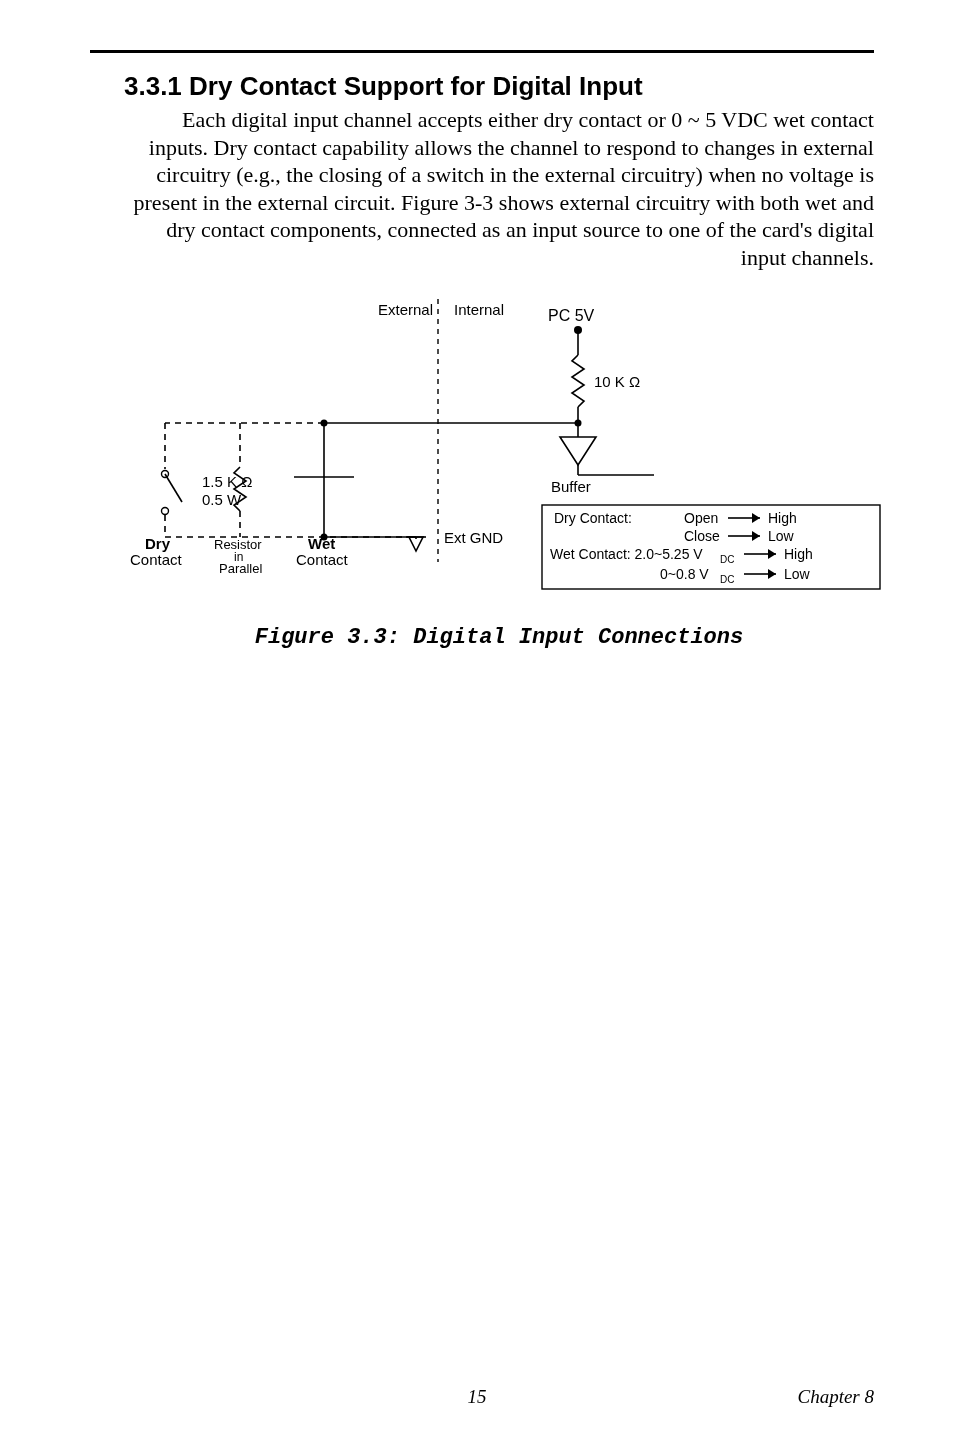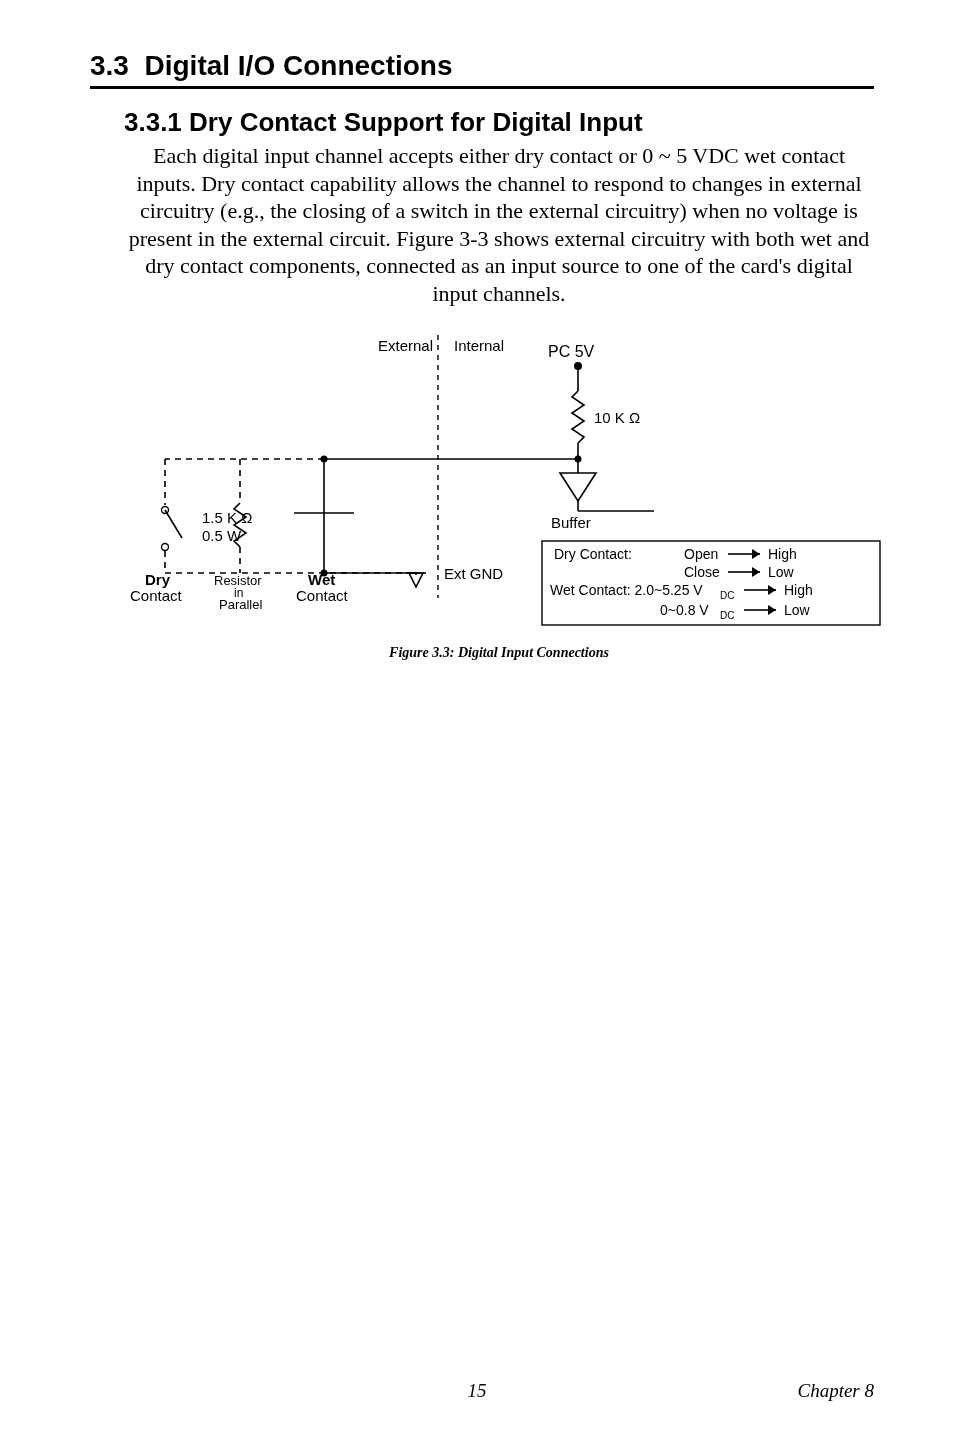--- a/index.html
+++ b/index.html
@@ -34,36 +34,37 @@
   .subsection-heading {
     font-family: Arial, Helvetica, sans-serif;
     font-weight: bold;
     font-size: 26px;
     margin: 10px 0 4px 34px;
   }
   .body-text {
     font-size: 22px;
     line-height: 1.25;
     margin: 0 0 0 34px;
-    text-align: center;
+    text-align: right;
   }
   .figure-wrap {
     margin: 26px 0 0 34px;
     text-align: left;
   }
   .figure-caption {
     text-align: center;
     font-style: italic;
     font-weight: bold;
-    font-size: 14px;
-    margin-top: 2px;
+    font-size: 22px;
+    margin-top: 18px;
+    font-family: Liberation Mono, monospace;
   }
   .footer {
     position: absolute;
-    bottom: 28px;
+    bottom: 22px;
     left: 0;
     width: 100%;
     box-sizing: border-box;
     padding: 0 80px 0 90px;
     font-style: italic;
     font-size: 19px;
   }
   .page-num {
     position: absolute;
     left: 50%;
@@ -72,23 +73,20 @@
   .chapter {
     float: right;
   }
   svg { display: block; }
 </style>
 </head>
 <body>
 
 <div class="page">
 
-  <h2 class="section-heading">
-    <span>3.3</span>&nbsp;&nbsp;<span>Digital I/O Connections</span>
-  </h2>
   <hr class="thick-rule">
 
   <h3 class="subsection-heading">
     <span>3.3.1</span>&nbsp;<span>Dry Contact Support for Digital Input</span>
   </h3>
 
   <p class="body-text">Each digital input channel accepts either dry contact or 0 ~ 5 VDC wet contact inputs. Dry contact capability allows the channel to respond to changes in external circuitry (e.g., the closing of a switch in the external circuitry) when no voltage is present in the external circuit. Figure 3-3 shows external circuitry with both wet and dry contact components, connected as an input source to one of the card's digital input channels.</p>
 
   <div class="figure-wrap">
     <svg width="760" height="310" viewBox="0 0 760 310">

